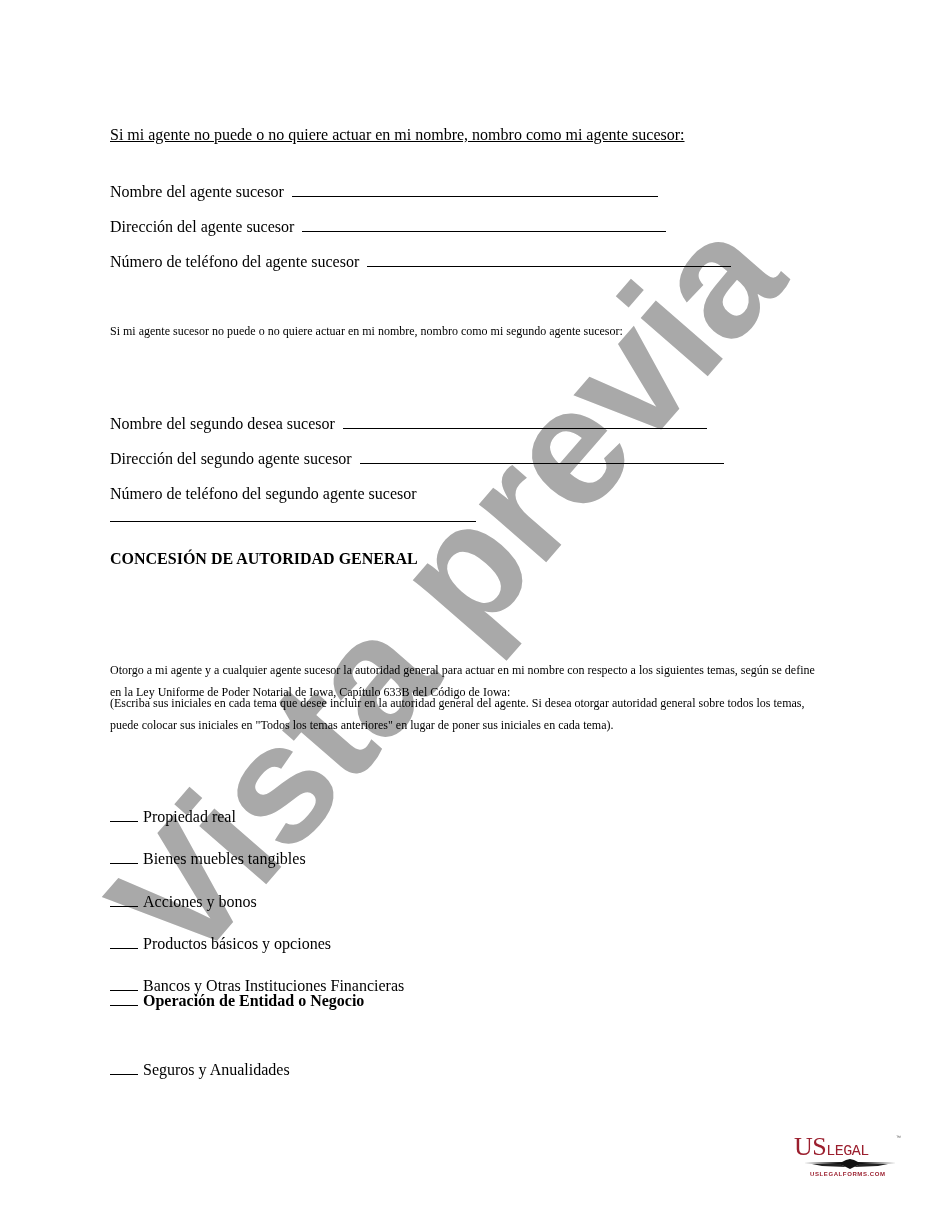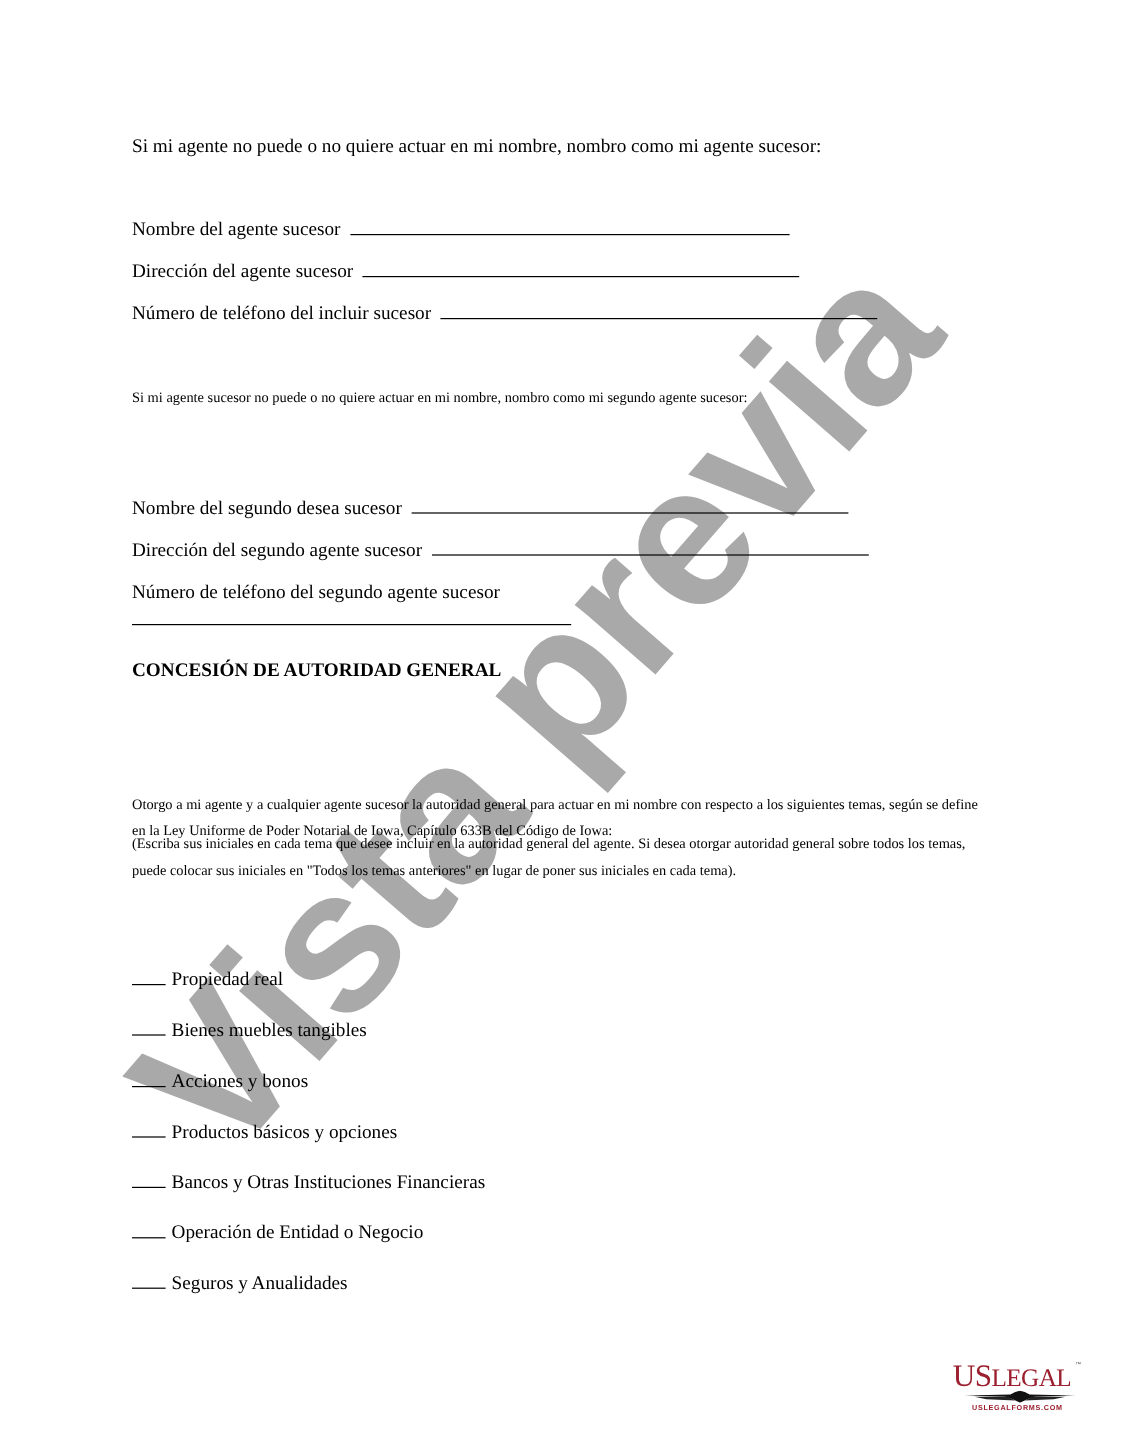--- a/index.html
+++ b/index.html
@@ -95,21 +95,22 @@
       left: 4px;
       top: 0px;
       font-family: "Liberation Serif", "DejaVu Serif", serif;
       font-size: 26px;
       color: #9b1f2e;
       letter-spacing: -0.5px;
       line-height: 1;
       white-space: nowrap;
     }
     .logo-word .small-caps {
-      font-size: 21px;
+      font-size: 15px;
+      font-family: Liberation Mono, monospace;
     }
     .logo-tm {
       position: absolute;
       left: 106px;
       top: 0px;
       font-family: "Liberation Sans", "DejaVu Sans", sans-serif;
       font-size: 5px;
       color: #555;
     }
     .logo-emblem {
@@ -135,32 +136,32 @@
 <body>
 
 <div class="page">
 
   <div class="watermark">
     <div class="watermark-text">Vista previa</div>
   </div>
 
   <div class="content">
 
-    <div class="line" style="top:112px;">Si mi agente no puede o no quiere actuar en mi nombre, nombro como mi agente sucesor:</div>
+    <div class="line" style="top:124px;text-decoration:underline;">Si mi agente no puede o no quiere actuar en mi nombre, nombro como mi agente sucesor:</div>
 
     <div class="line" style="top:181px;">
       <span>Nombre del agente sucesor</span>
       <span class="blank" style="width:366px;"></span>
     </div>
     <div class="line" style="top:216px;">
       <span>Dirección del agente sucesor</span>
       <span class="blank" style="width:364px;"></span>
     </div>
     <div class="line" style="top:251px;">
-      <span>Número de teléfono del incluir sucesor</span>
+      <span>Número de teléfono del agente sucesor</span>
       <span class="blank" style="width:364px;"></span>
     </div>
 
     <div class="para" style="top:320px; width:690px;">Si mi agente sucesor no puede o no quiere actuar en mi nombre, nombro como mi segundo agente sucesor:</div>
 
     <div class="line" style="top:413px;">
       <span>Nombre del segundo desea sucesor</span>
       <span class="blank" style="width:364px;"></span>
     </div>
     <div class="line" style="top:483px;">
@@ -188,21 +189,21 @@
     </div>
     <div class="line" style="top:891px;">
       <span class="short-blank"></span><span>Acciones y bonos</span>
     </div>
     <div class="line" style="top:933px;">
       <span class="short-blank"></span><span>Productos básicos y opciones</span>
     </div>
     <div class="line" style="top:975px;">
       <span class="short-blank"></span><span>Bancos y Otras Instituciones Financieras</span>
     </div>
-    <div class="line" style="top:1017px;">
+    <div class="line" style="top:990px;font-weight:bold;">
       <span class="short-blank"></span><span>Operación de Entidad o Negocio</span>
     </div>
     <div class="line" style="top:1059px;">
       <span class="short-blank"></span><span>Seguros y Anualidades</span>
     </div>
 
   </div>
 
   <div class="logo">
     <div class="logo-word"><span>US</span><span class="small-caps" style="text-transform:uppercase;">Legal</span></div>

